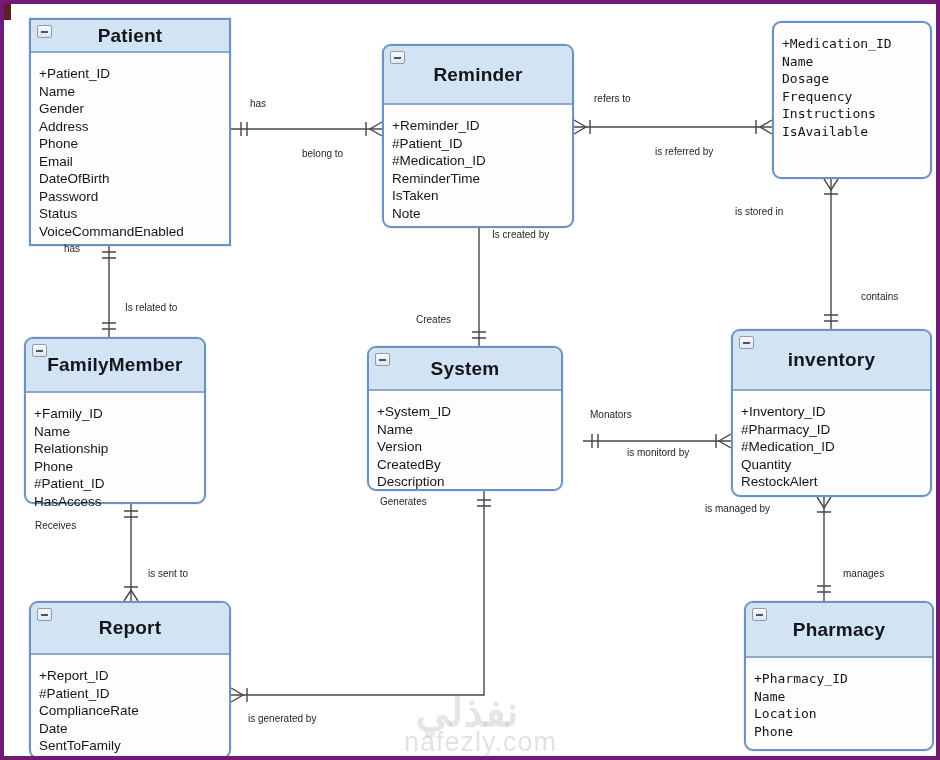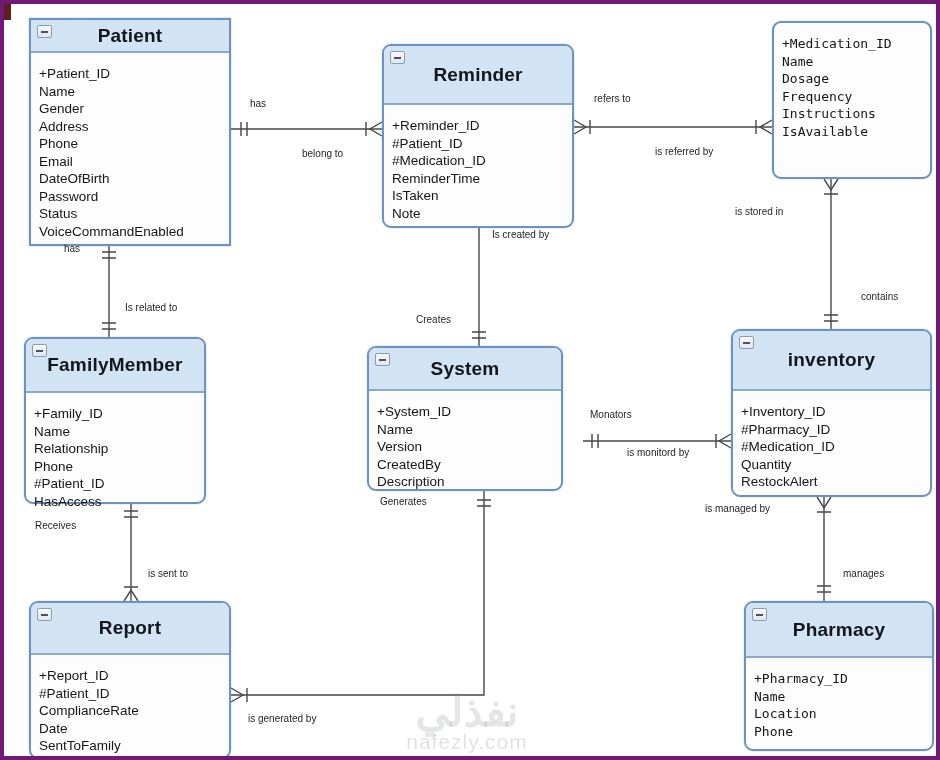--- a/index.html
+++ b/index.html
@@ -36,21 +36,21 @@
   .rel-label{
     position:absolute;font-size:10px;color:#1f1f1f;white-space:nowrap;
   }
   #wires{position:absolute;left:0;top:0;pointer-events:none;}
   #wires path{stroke:#474747;stroke-width:1.4;fill:none;}
   .watermark{
     position:absolute;left:373px;top:688px;width:180px;text-align:center;
     pointer-events:none;user-select:none;
   }
   .watermark .ar{font-size:42px;font-weight:bold;color:rgba(120,125,130,0.20);line-height:40px;}
-  .watermark .en{font-size:21px;color:rgba(120,125,130,0.22);line-height:20px;letter-spacing:1px;}
+  .watermark .en{font-size:27px;color:rgba(120,125,130,0.22);line-height:20px;letter-spacing:1px;text-align:right;}
 </style>
 </head>
 <body>
 
 <div id="canvas">
   <div class="corner-artifact"></div>
 
   <svg id="wires" width="940" height="760">
 
     <g>

